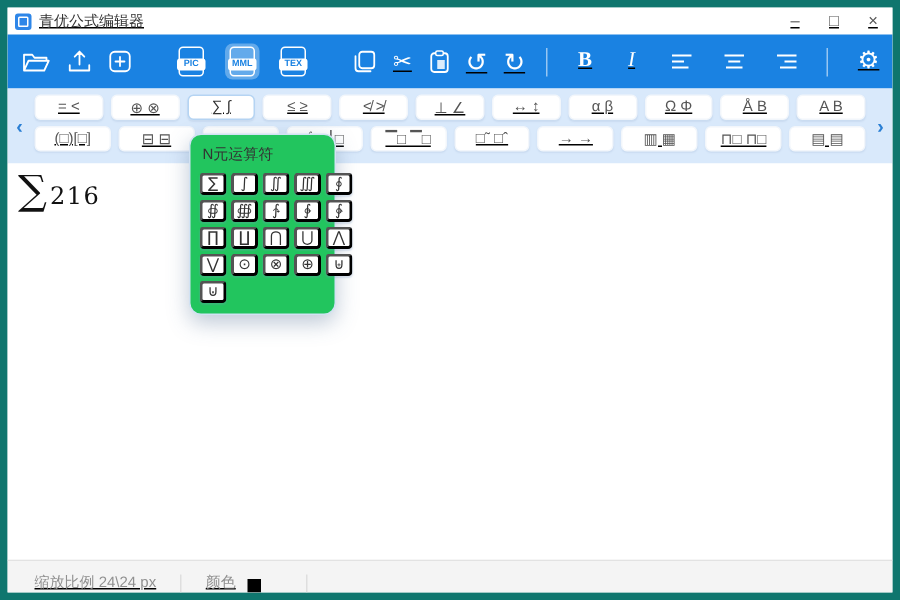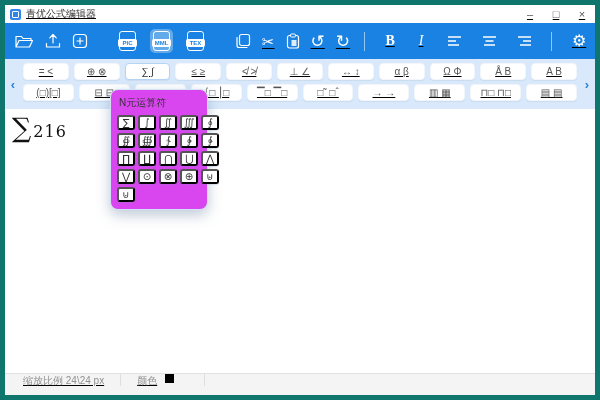--- a/index.html
+++ b/index.html
@@ -32,33 +32,33 @@
   
   .palette { background:#d9e9fb; padding:4px 18px; flex:0 0 46px; position:relative; }
   .pal-row { display:flex; gap:5px; height:17px; margin-bottom:4px; }
   .pal-btn { flex:1; background:#fff; border:1px solid #f2f6fb; border-radius:4px; font-size:10px; color:#555; display:flex; align-items:center; justify-content:center; white-space:nowrap; overflow:hidden; cursor:default; box-shadow:0 1px 1px rgba(120,150,190,.15); }
   .pal-btn.active { border-color:#b5d4f3; color:#333; }
   .pal-nav { position:absolute; top:50%; transform:translateY(-50%); color:#2a7fd4; font-size:13px; font-weight:bold; width:12px; text-align:center; cursor:default; }
   .pal-nav.prev { left:2px; }
   .pal-nav.next { right:2px; }
 
   
-  .dropdown { position:absolute; left:105px; top:84px; width:98px; background:#d946ef; border:1px solid #d2e2f4; border-radius:8px; box-shadow:0 5px 14px rgba(70,100,140,.35); padding:5px 6px 7px; z-index:10; }
+  .dropdown { position:absolute; left:121px; top:84px; width:98px; background:#22c55e; border:1px solid #d2e2f4; border-radius:8px; box-shadow:0 5px 14px rgba(70,100,140,.35); padding:5px 6px 7px; z-index:10; }
   .dd-title { font-size:10px; color:#333; margin:1px 0 5px 2px; }
   .dd-grid { display:grid; grid-template-columns:repeat(5,18px); gap:3px; }
   .dd-cell { width:18px; height:15px; background:#fff; border-radius:3px; font-size:10px; color:#333; display:flex; align-items:center; justify-content:center; box-shadow:0 1px 1px rgba(120,150,190,.25); cursor:default; font-family:"DejaVu Sans",sans-serif; }
 
   
   .canvas { flex:1 1 auto; background:#fff; position:relative; }
   .formula { position:absolute; left:7px; top:3px; display:flex; align-items:baseline; color:#111; font-family:"DejaVu Serif","Liberation Serif",serif; }
   .formula .sum { font-size:27px; }
   .formula .num { font-size:16px; margin-left:2px; letter-spacing:1px; }
 
   
-  .statusbar { flex:0 0 22px; background:#f4f4f4; border-top:1px solid #e2e2e2; display:flex; align-items:flex-start; padding-left:18px; font-size:10px; color:#909090; }
+  .statusbar { flex:0 0 22px; background:#f4f4f4; border-top:1px solid #e2e2e2; display:flex; align-items:flex-end; padding-left:18px; font-size:10px; color:#909090; }
   .sb-sep { width:1px; height:12px; background:#dedede; margin:0 16px; }
   .swatch { width:9px; height:9px; background:#000; margin-left:8px; display:inline-block; }
 
   svg { display:block; }
 </style>
 </head>
 <body>
 
 <div class="window">
 

